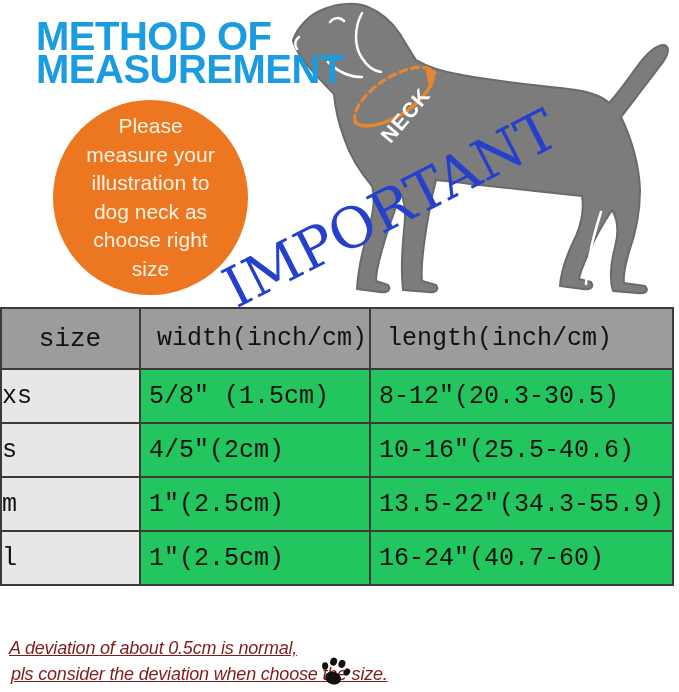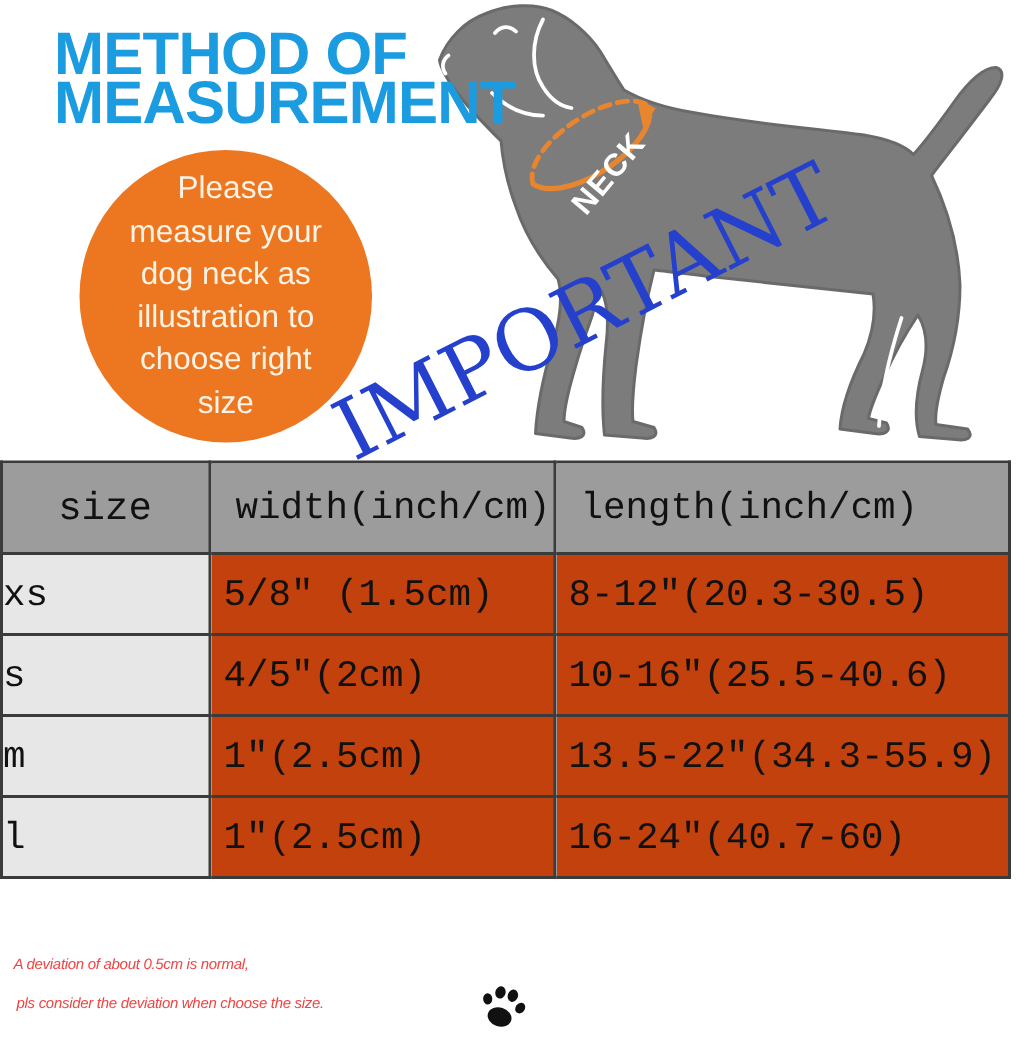--- a/index.html
+++ b/index.html
@@ -71,29 +71,29 @@
   .size-table th,.size-table td{
     border:2px solid var(--table-border);
     font-weight:normal;font-size:25px;
     overflow:hidden;white-space:nowrap;
   }
   .size-table thead th{
     background:var(--table-header-bg);height:57px;
     text-align:left;padding-left:16px;
   }
   .size-table thead th.size-head{text-align:center;padding-left:0;font-size:26px;}
-  .size-table tbody td{height:50px;background:#c2410c;padding-left:8px;}
+  .size-table tbody td{height:50px;background:#22c55e;padding-left:8px;}
   .size-table tbody td.size-cell{
     background:var(--size-col-bg);text-align:left;padding-left:0;
   }
 
   
   .footer-line{
-    position:absolute;font-style:italic;font-size:10px;
-    letter-spacing:-0.2px;color:#ef4444;white-space:nowrap;z-index:6;
+    position:absolute;font-style:italic;font-size:18px;
+    letter-spacing:-0.2px;color:#7f1d1d;white-space:nowrap;z-index:6;text-decoration:underline;
   }
   .footer-line.l1{left:9px;top:638px;}
   .footer-line.l2{left:11px;top:664px;}
   .paw-svg{position:absolute;left:317px;top:654px;z-index:6;}
   .paw-fill{fill:#111;}
 </style>
 </head>
 <body>
 
 <div class="stage">
@@ -164,22 +164,22 @@
       <path class="neck-arc-dashed" d="M -46 2 A 47 22 0 0 1 46 -2"></path>
       <path class="neck-arc-solid" d="M -46 2 A 47 22 0 0 0 44 6"></path>
       <polygon class="neck-arrowhead" points="50,4 36,10 43,-8"></polygon>
     </g>
     <text class="neck-text" x="0" y="0" text-anchor="middle" transform="translate(411,120) rotate(-50)">NECK</text>
   </svg>
 
   <div class="callout">
     <div class="line">Please</div>
     <div class="line">measure your</div>
+    <div class="line">illustration to</div>
     <div class="line">dog neck as</div>
-    <div class="line">illustration to</div>
     <div class="line">choose right</div>
     <div class="line">size</div>
   </div>
 
   <div class="important">IMPORTANT</div>
 
   <table class="size-table">
     <colgroup>
         <col class="c1">
         <col class="c2">

